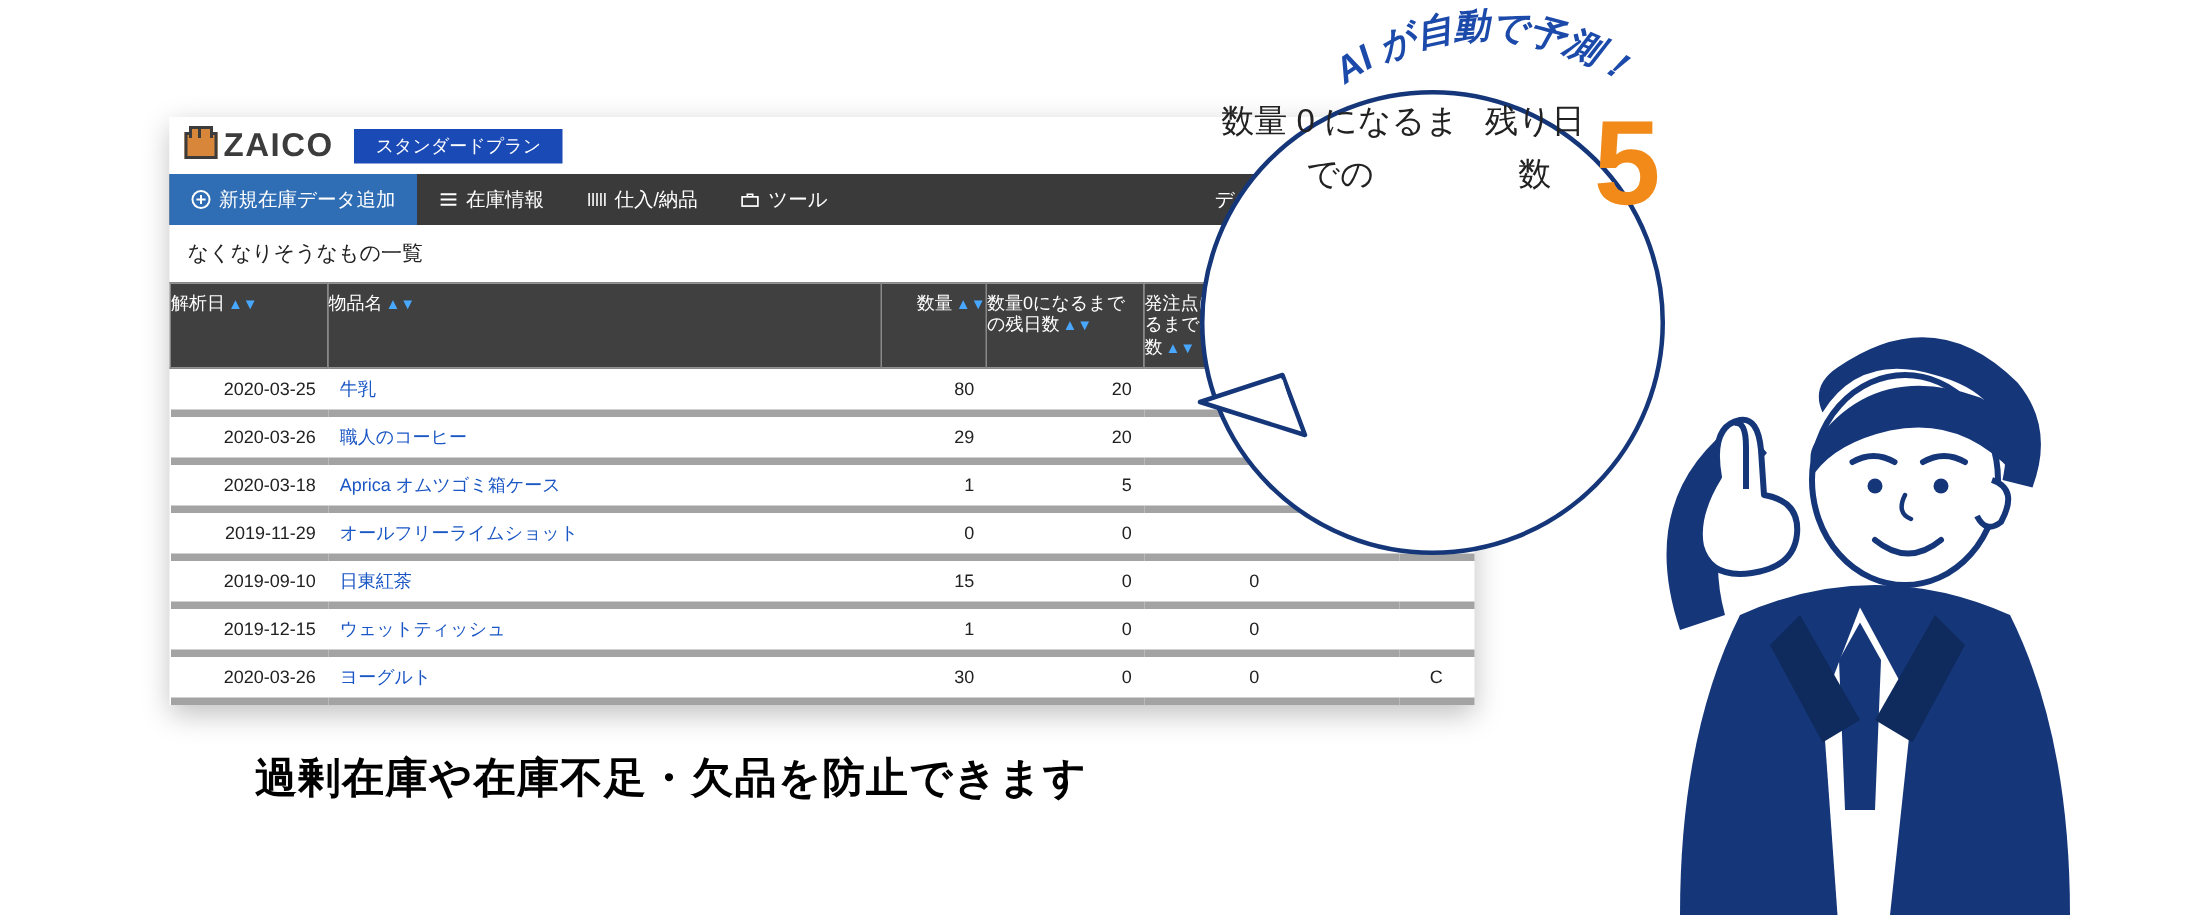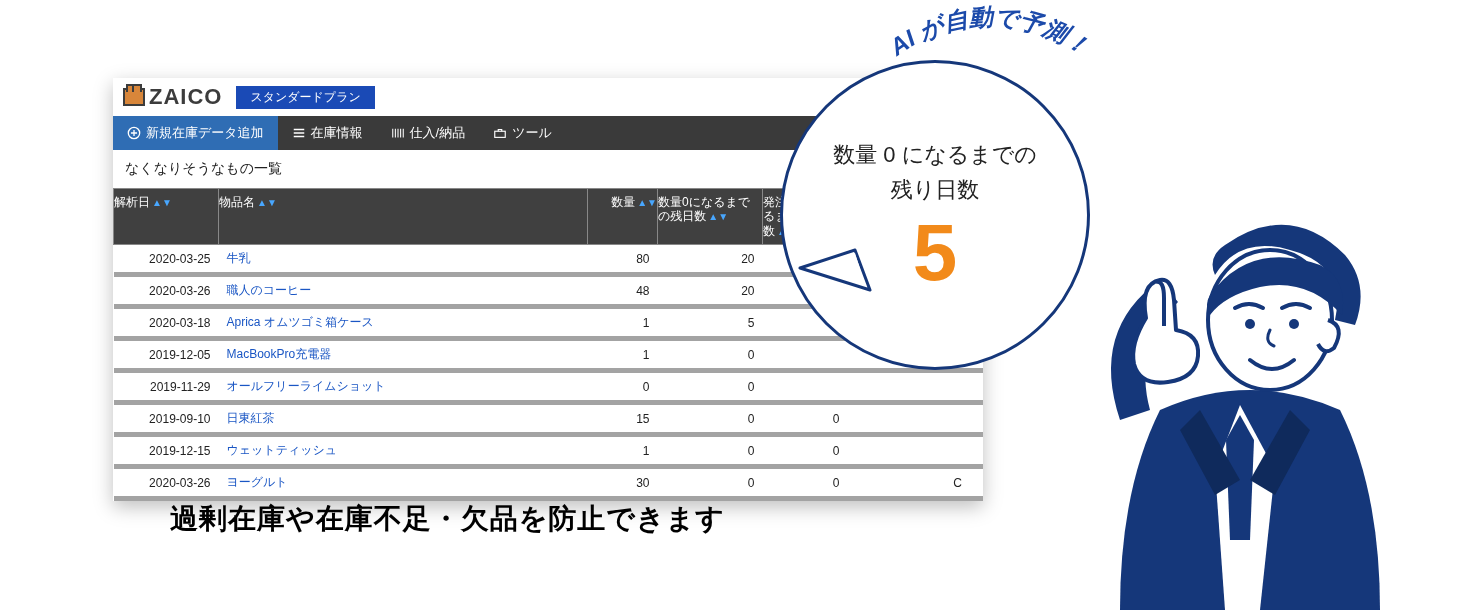--- a/index.html
+++ b/index.html
@@ -123,30 +123,30 @@
   table.data colgroup col.c2 { width: auto; }
   table.data colgroup col.c3 { width: 70px; }
   table.data colgroup col.c4 { width: 105px; }
   table.data colgroup col.c5 { width: 85px; }
   table.data colgroup col.c6 { width: 85px; }
   table.data colgroup col.c7 { width: 50px; }
 
   
   .bubble {
     position: absolute;
-    left: 780px;
+    left: 800px;
     top: 60px;
     width: 310px;
     height: 310px;
     border-radius: 50%;
     background: #fff;
     border: 3px solid #15377a;
     display: flex;
-    flex-direction: column;
-    align-items: center;
+    flex-direction: row;
+    align-items: flex-start;
     justify-content: center;
     text-align: center;
     z-index: 5;
   }
   .bubble-text {
     font-size: 22px;
     color: #222;
     line-height: 1.6;
   }
   .bubble-number {
@@ -285,40 +285,31 @@
           <td class="link">牛乳</td>
           <td class="num">80</td>
           <td class="num">20</td>
           <td class="num"></td>
           <td class="num"></td>
           <td class="center"></td>
         </tr>
         <tr>
           <td class="num">2020-03-26</td>
           <td class="link">職人のコーヒー</td>
-          <td class="num">48</td>
+          <td class="num">29</td>
           <td class="num">20</td>
           <td class="num"></td>
           <td class="num"></td>
           <td class="center"></td>
         </tr>
         <tr>
           <td class="num">2020-03-18</td>
           <td class="link">Aprica オムツゴミ箱ケース</td>
           <td class="num">1</td>
           <td class="num">5</td>
-          <td class="num"></td>
-          <td class="num"></td>
-          <td class="center"></td>
-        </tr>
-        <tr>
-          <td class="num">2019-12-05</td>
-          <td class="link">MacBookPro充電器</td>
-          <td class="num">1</td>
-          <td class="num">0</td>
           <td class="num"></td>
           <td class="num"></td>
           <td class="center"></td>
         </tr>
         <tr>
           <td class="num">2019-11-29</td>
           <td class="link">オールフリーライムショット</td>
           <td class="num">0</td>
           <td class="num">0</td>
           <td class="num"></td>

